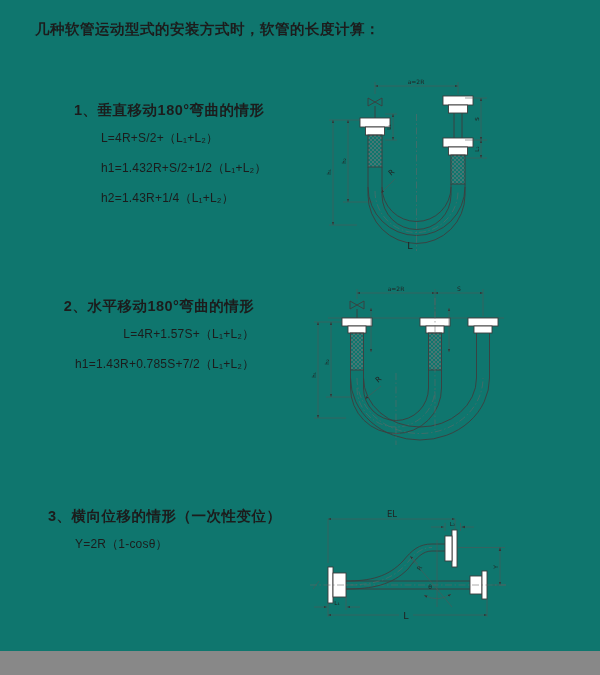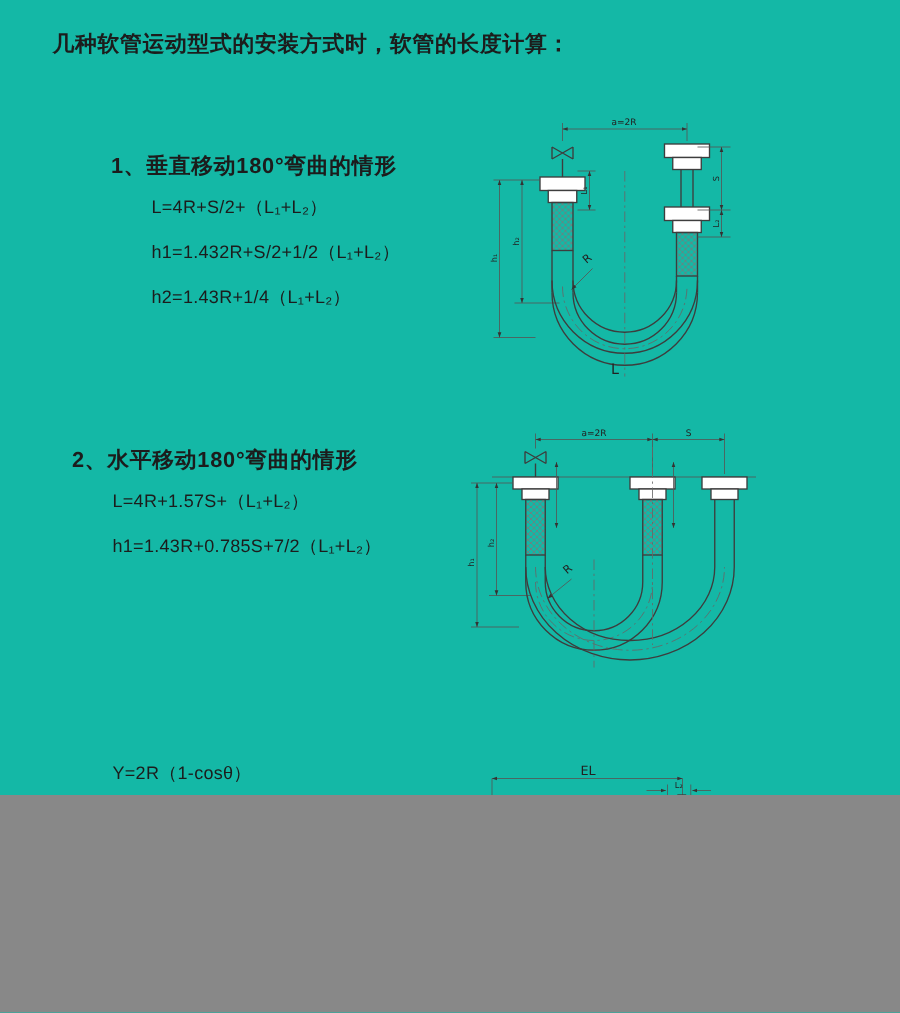--- a/index.html
+++ b/index.html
@@ -1,28 +1,28 @@
 <!DOCTYPE html>
 <html><head>
 <meta charset="utf-8">
 <style>
   html,body{margin:0;padding:0;background:#888;}
   .page{
-    position:relative;width:600px;height:530px;background:#14b8a6;
+    position:relative;width:600px;height:651px;background:#0f766e;
     font-family:"Liberation Sans","DejaVu Sans",sans-serif;color:#1c1c1c;
     overflow:hidden;
   }
   .title{
     position:absolute;left:35px;top:20px;margin:0;
     font-size:14.5px;font-weight:700;letter-spacing:0.5px;
   }
   .sec{position:absolute;left:48px;}
   .sec-heading{font-size:14.5px;font-weight:700;letter-spacing:0.5px;margin:0 0 10px 0;}
   .formula{font-size:12px;font-weight:500;margin:0 0 13px 27px;white-space:nowrap;letter-spacing:0.2px;}
-  #sec1{top:101px;margin-left:26px;} #sec2{top:297px;} #sec3{top:507px;}
+  #sec1{top:101px;margin-left:26px;} #sec2{top:297px;text-align:right;} #sec3{top:507px;}
   .diag{position:absolute;}
   #d1{left:315px;top:72px;} #d2{left:308px;top:280px;} #d3{left:300px;top:503px;}
   svg .ln{stroke:#3d3d3d;stroke-width:0.9;fill:none;}
   svg .thin{stroke:#555;stroke-width:0.55;fill:none;}
   svg .cl{stroke:#666;stroke-width:0.55;fill:none;stroke-dasharray:7 2.5 1.5 2.5;}
   svg .part{stroke:#3d3d3d;stroke-width:0.9;fill:#ffffff;}
   svg .braid{stroke:#3d3d3d;stroke-width:0.9;}
   svg text{font-family:"DejaVu Sans",sans-serif;fill:#222;}
   .t6{font-size:6px;} .t5{font-size:5.5px;} .t7{font-size:7.5px;} .t9{font-size:9.5px;} .t8{font-size:8.5px;}
 </style>
@@ -40,20 +40,21 @@
     <div class="formula">h2=1.43R+1/4（L₁+L₂）</div>
   </section>
 
   <section class="sec" id="sec2">
     <div class="sec-heading">2、水平移动180°弯曲的情形</div>
     <div class="formula">L=4R+1.57S+（L₁+L₂）</div>
     <div class="formula">h1=1.43R+0.785S+7/2（L₁+L₂）</div>
   </section>
 
   <section class="sec" id="sec3">
+    <div class="sec-heading">3、横向位移的情形（一次性变位）</div>
     <div class="formula">Y=2R（1-cosθ）</div>
   </section>
 
   <svg class="diag" id="d1" width="235" height="185" viewBox="0 0 235 185">
     <defs>
       <pattern id="br1" patternUnits="userSpaceOnUse" width="4" height="4">
         <path d="M0,4 L4,0 M0,0 L4,4" stroke="#7a7a7a" stroke-width="0.5"></path>
       </pattern>
       <marker id="ar1" viewBox="0 0 10 10" refX="9" refY="5" markerWidth="7" markerHeight="7" orient="auto-start-reverse">
         <path d="M0,1.8 L9,5 L0,8.2 Z" fill="#333"></path>

